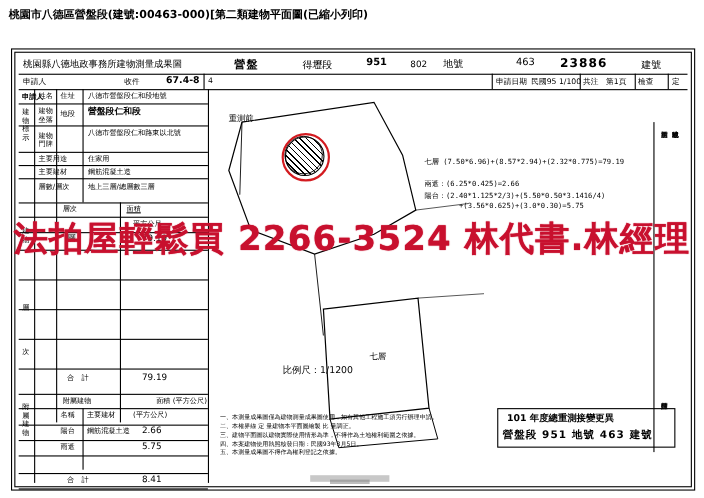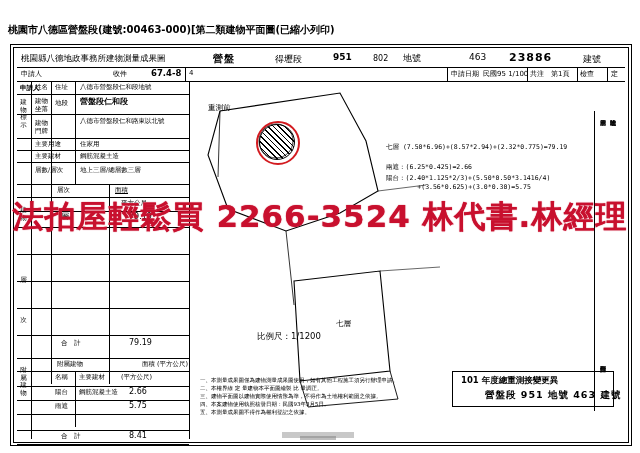--- a/index.html
+++ b/index.html
@@ -9,21 +9,21 @@
     font-family:"DejaVu Sans","Liberation Sans",sans-serif;
     overflow:hidden;
     position:relative;
     color:#000;
   }
   .page{position:absolute;left:0;top:0;width:640px;height:453px;}
 
   
   .hdr{position:absolute;left:8px;top:6px;width:624px;}
   .hdr-title{font-size:10.5px;font-weight:bold;letter-spacing:.2px;line-height:13px;}
-  .hdr-sub{font-size:10px;font-weight:bold;line-height:13px;margin-top:17px;}
+  .hdr-sub{font-size:10px;font-weight:bold;line-height:13px;margin-top:1px;}
   .hdr-right{position:absolute;right:0;top:2px;font-size:8.5px;line-height:12px;white-space:nowrap;}
 
   
   .sheet{
     position:absolute;left:10px;top:44px;width:620px;height:400px;
     border:1.2px solid #000;background:#fff;
   }
   .sheet-inner{position:absolute;left:2px;top:2px;right:2px;bottom:2px;border:0.7px solid #000;}
 
   
@@ -74,21 +74,21 @@
   .note-cjk{position:absolute;font-size:7.5px;line-height:10px;}
 
   .scale-lbl{position:absolute;font-size:8.5px;padding-left:37px;}
 
   
   .bnote{position:absolute;font-size:5.5px;line-height:7.5px;}
 
   
   .stampbox{position:absolute;border:1.4px solid #000;}
   .stamp-l1{position:absolute;font-size:8.5px;font-weight:bold;white-space:nowrap;}
-  .stamp-l2{position:absolute;font-size:9.5px;font-weight:bold;white-space:nowrap;letter-spacing:1px;margin-left:28px;}
+  .stamp-l2{position:absolute;font-size:9.5px;font-weight:bold;white-space:nowrap;letter-spacing:1px;}
 
   
   .vtext{position:absolute;writing-mode:vertical-rl;text-orientation:upright;font-size:6px;line-height:8px;letter-spacing:0px;}
 
   
   .advert{
     position:absolute;left:0;top:196px;width:640px;
     text-align:center;
     font-size:31px;font-weight:bold;color:#c8102e;
     letter-spacing:1px;

